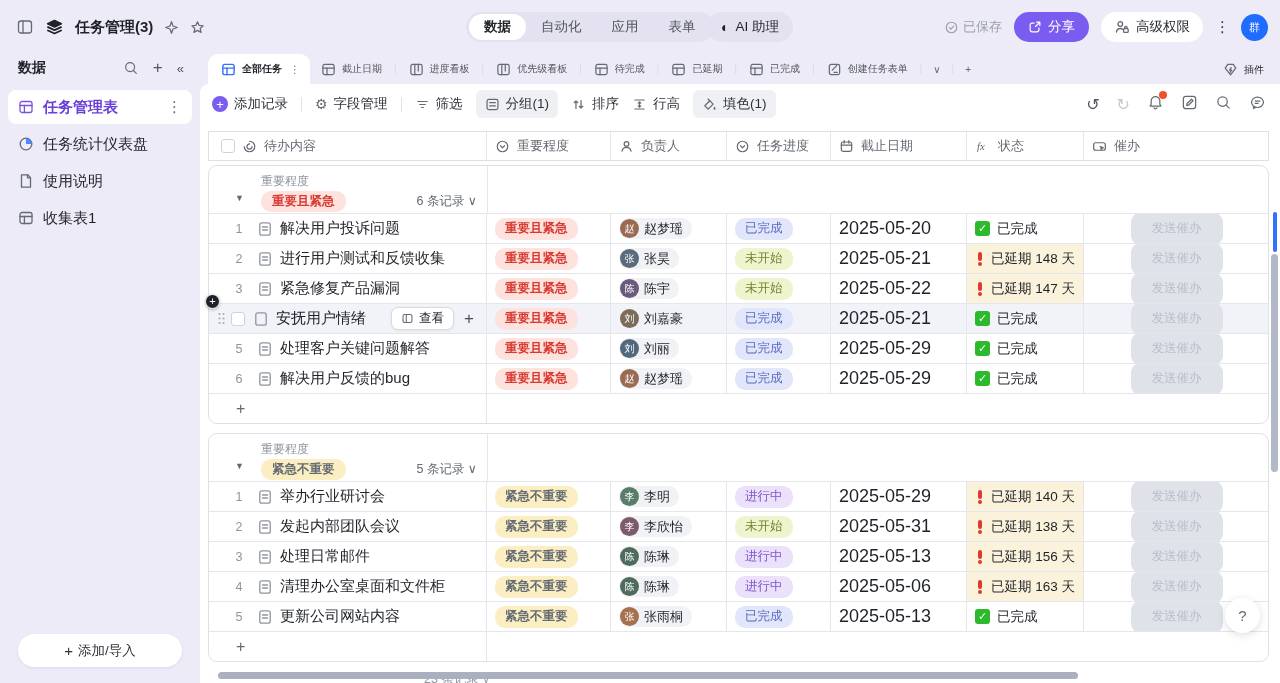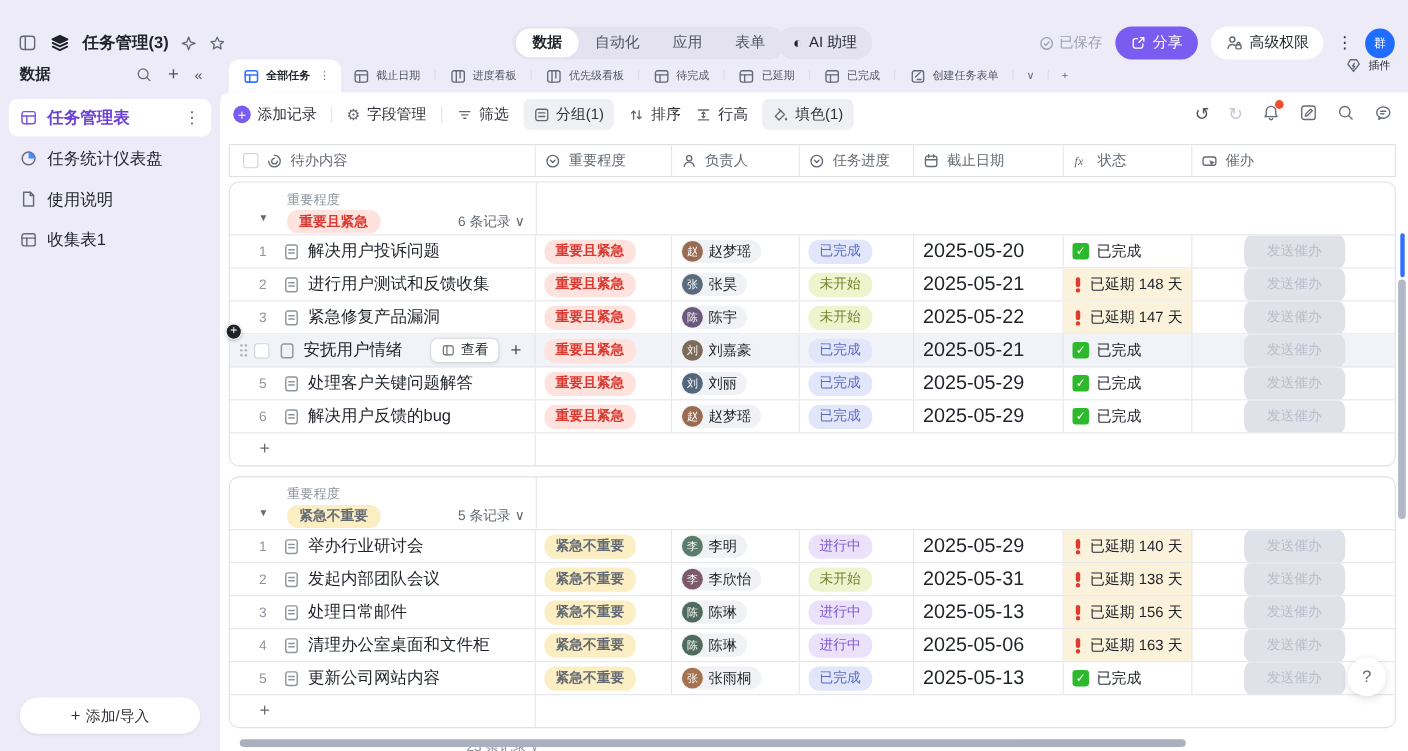--- a/index.html
+++ b/index.html
@@ -4,21 +4,21 @@
 <style>
   * { margin:0; padding:0; box-sizing:border-box; }
   html,body { width:1280px; height:683px; }
   body { font-family:"Liberation Sans","DejaVu Sans",sans-serif; }
   .app { position:relative; width:1280px; height:683px; background:#edebf7; color:#1f2329; overflow:hidden; font-size:13px; }
   .ic svg { display:block; }
   .ic { display:inline-flex; align-items:center; justify-content:center; }
   svg.st { fill:none; stroke:#646a73; stroke-width:1.3; stroke-linecap:round; stroke-linejoin:round; }
 
   
-  .topbar { position:absolute; left:0; top:16px; right:0; height:46px; display:flex; align-items:center; }
+  .topbar { position:absolute; left:0; top:4px; right:0; height:46px; display:flex; align-items:center; }
   .tb-left { display:flex; align-items:center; gap:11px; padding-left:16px; }
   .tb-title { font-size:15px; font-weight:bold; }
   .nav-group { position:absolute; left:466px; top:8px; height:30px; background:#e4e2f0; border-radius:16px; display:flex; align-items:center; padding:2px 3px; }
   .nav-tab { padding:4px 15px; font-size:13.5px; color:#51565d; border-radius:13px; cursor:pointer; }
   .nav-tab.active { background:#fff; color:#1f2329; font-weight:bold; }
   .ai-pill { position:absolute; left:707px; top:8px; height:30px; background:#e4e2f0; border-radius:16px; display:flex; align-items:center; gap:6px; padding:0 14px; font-size:13.5px; color:#1f2329; }
   .ai-moon { font-size:14px; }
   .tb-right { position:absolute; right:12px; top:0; height:46px; display:flex; align-items:center; gap:12px; }
   .saved { display:flex; align-items:center; gap:4px; color:#9aa0ac; font-size:13px; }
   .share-btn { display:flex; align-items:center; gap:6px; height:30px; padding:0 14px; border-radius:15px; background:var(--purple,#7b5cf0); color:#fff; font-size:13.5px; cursor:pointer; }
@@ -40,21 +40,21 @@
 
   
   .main { position:absolute; left:200px; top:46px; right:0; bottom:0; }
   .viewtabs { height:38px; display:flex; align-items:flex-end; padding-left:8px; font-size:10px; color:#51565d; position:relative; }
   .vtab { display:flex; align-items:center; gap:6px; height:30px; padding:0 11px; cursor:pointer; white-space:nowrap; }
   .vtab.active { background:#fff; border-radius:10px 10px 0 0; color:#1f2329; font-weight:bold; padding:0 10px 0 13px; }
   .vtab.active svg.st { stroke:var(--blue,#3370ff); stroke-width:1.5; }
   .vtab .dots { color:#646a73; font-weight:normal; margin-left:2px; }
   .vsep { color:#d8d9e2; line-height:30px; padding:0 1px; }
   .vt-extra { display:flex; align-items:center; height:30px; color:#646a73; padding:0 10px; cursor:pointer; }
-  .plugin { position:absolute; right:16px; bottom:17px; display:flex; align-items:center; gap:6px; color:#1f2329; cursor:pointer; }
+  .plugin { position:absolute; right:16px; bottom:7px; display:flex; align-items:center; gap:6px; color:#1f2329; cursor:pointer; }
 
   .panel { position:absolute; left:0; top:38px; right:0; bottom:0; background:#fff; border-top-left-radius:9px; }
 
   .toolbar { height:40px; display:flex; align-items:center; padding:0 14px 0 12px; gap:13px; font-size:13.5px; color:#2f3238; }
   .tool { display:flex; align-items:center; gap:6px; cursor:pointer; white-space:nowrap; }
   .tool-badge { background:#eff0f4; border-radius:6px; padding:5px 9px; }
   .tsep { width:1px; height:15px; background:#e2e3ea; }
   .addrec-plus { width:16px; height:16px; border-radius:50%; background:var(--purple,#7b5cf0); color:#fff; font-size:13px; display:flex; align-items:center; justify-content:center; }
   .toolbar-right { margin-left:auto; display:flex; align-items:center; gap:17px; }
   .tb-ic { position:relative; cursor:pointer; color:#51565d; }

